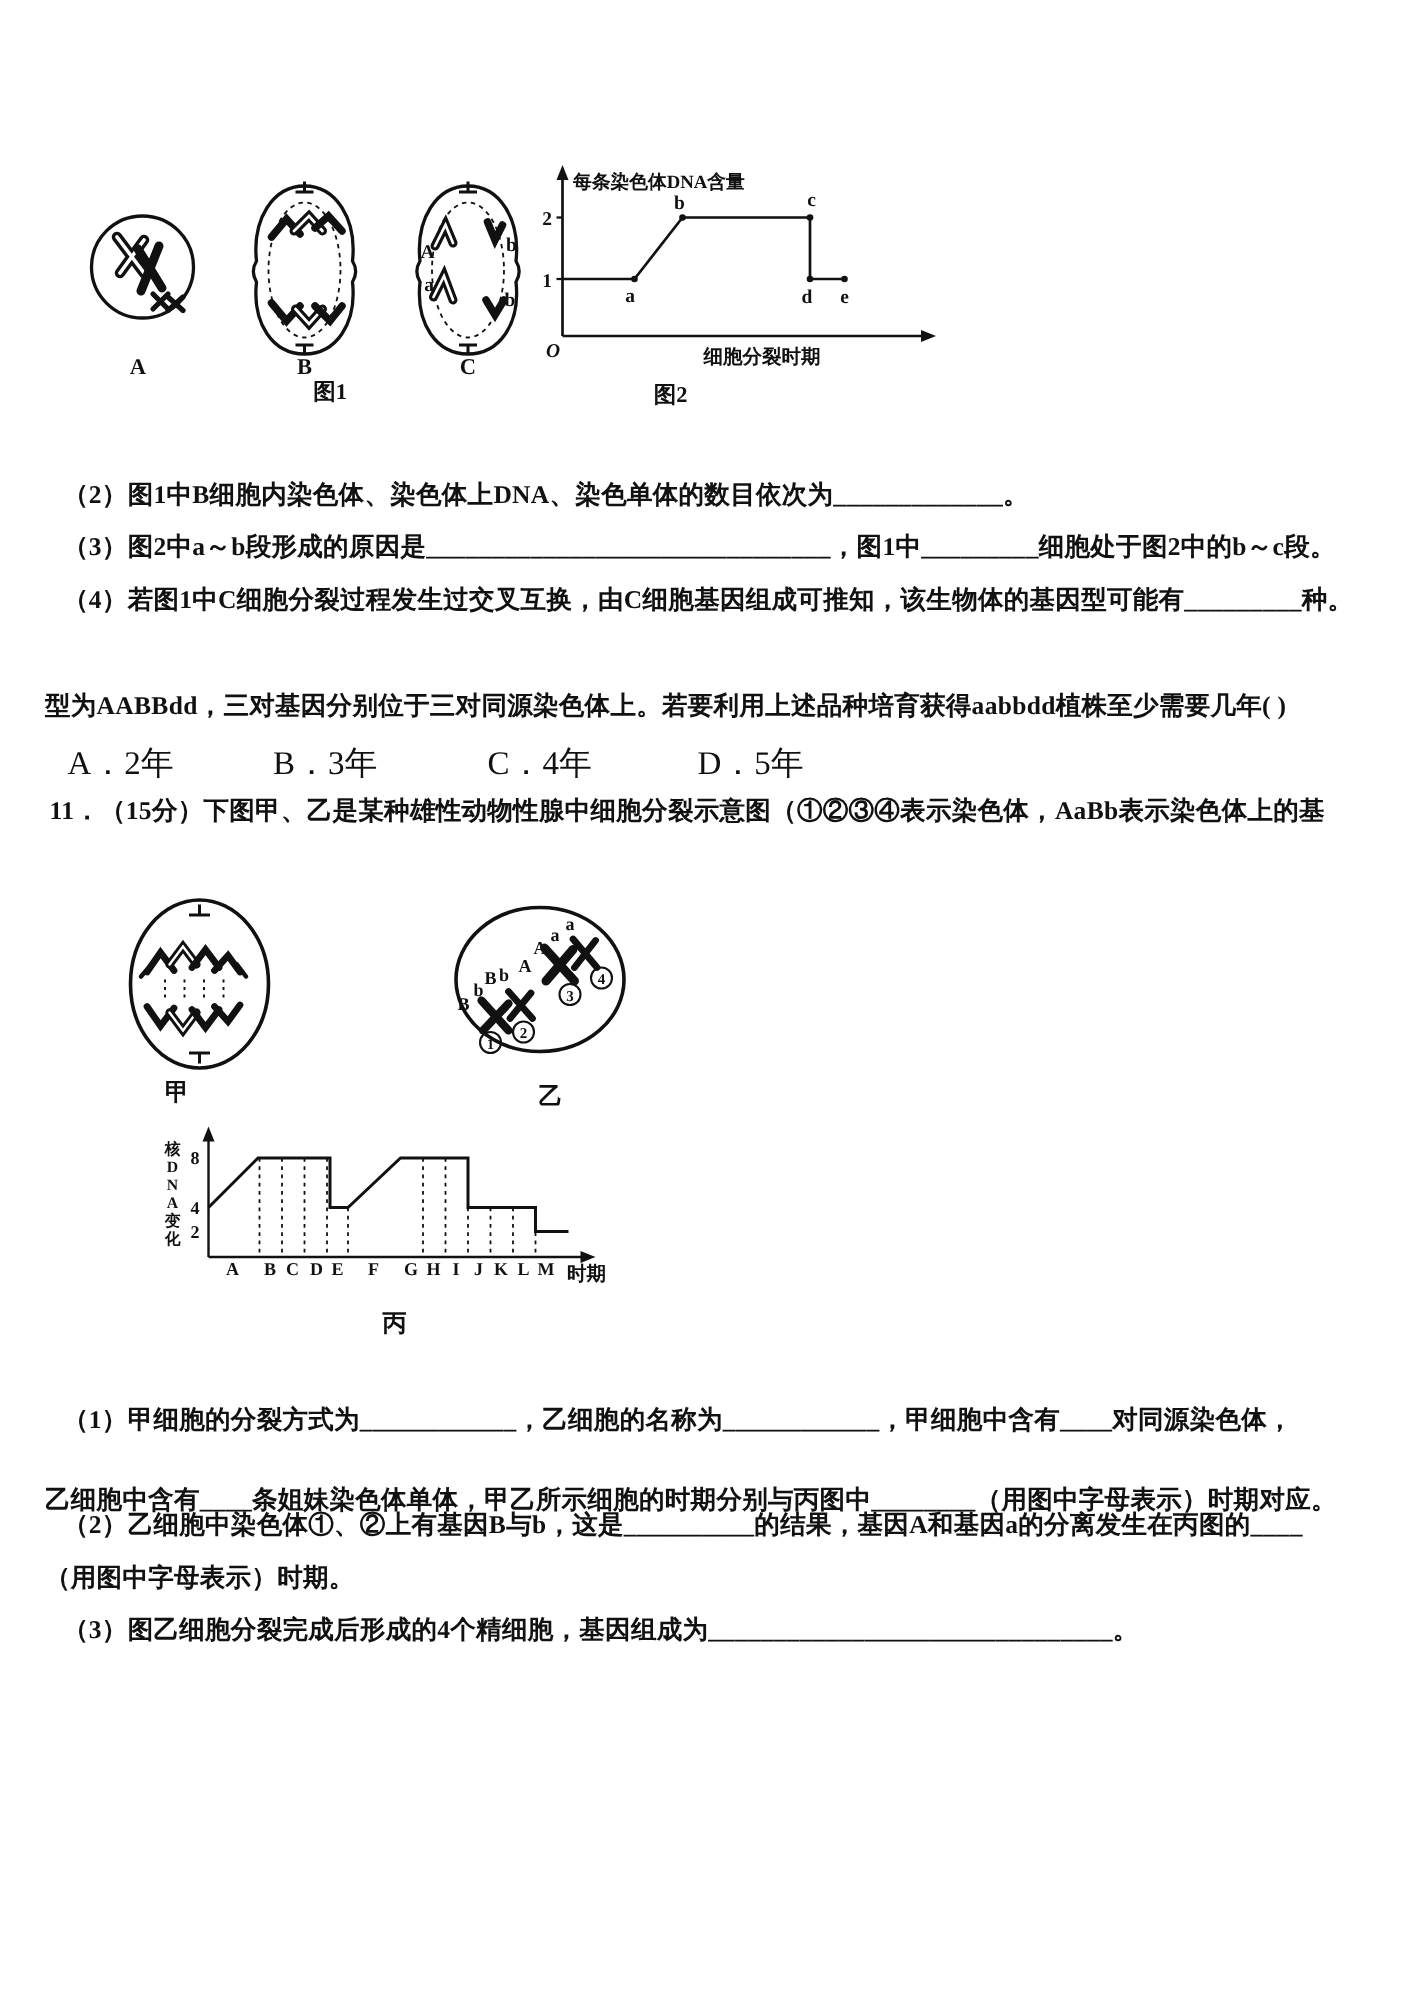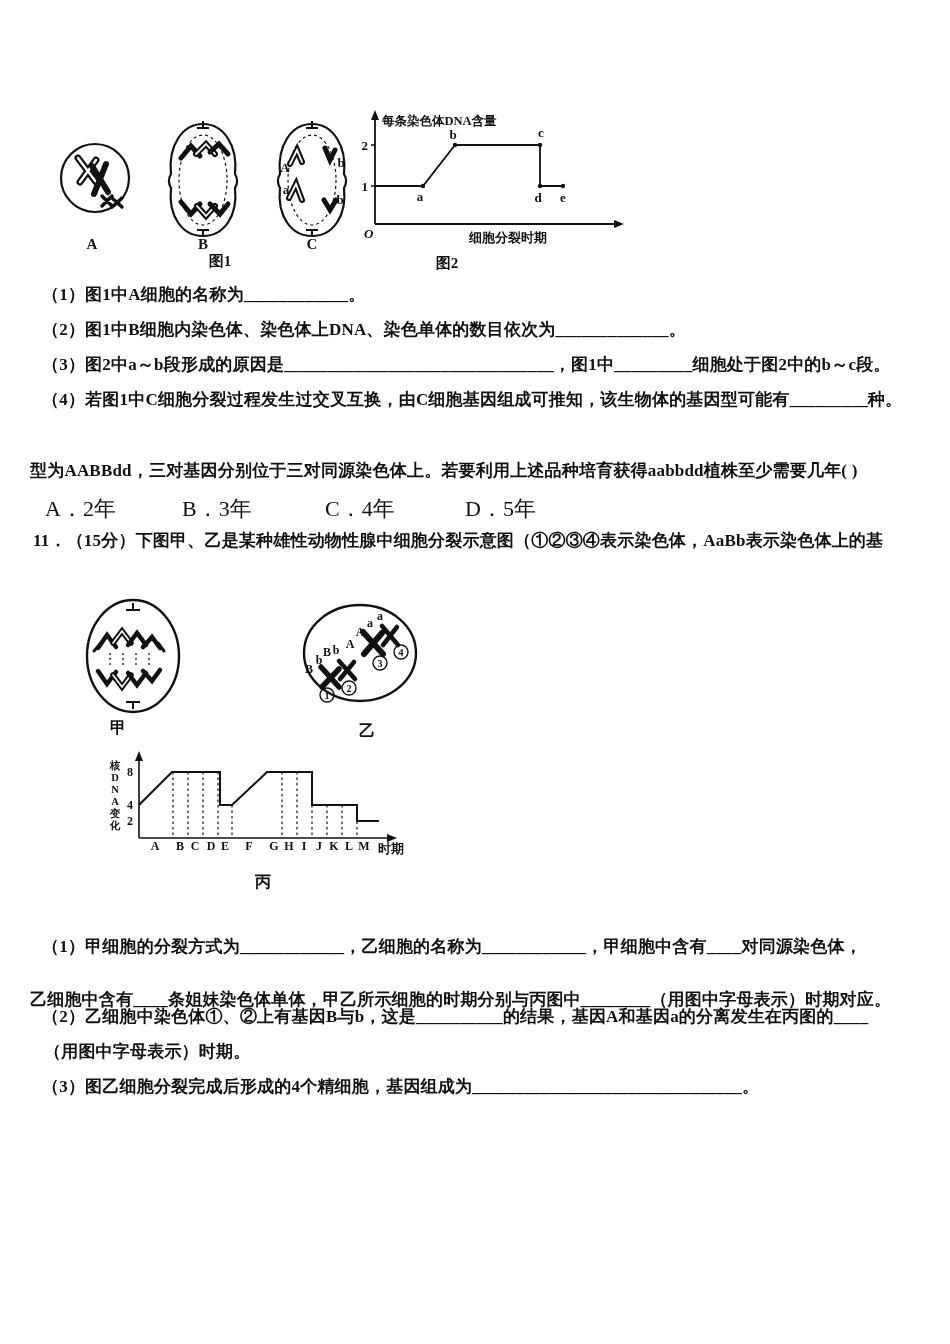--- a/index.html
+++ b/index.html
@@ -102,21 +102,20 @@
     <text x="62" y="96" font-size="13" text-anchor="middle">a</text>
     <text x="95" y="34" font-size="13" text-anchor="middle">b</text>
     <text x="183" y="32" font-size="13" text-anchor="middle">c</text>
     <text x="180" y="97" font-size="13" text-anchor="middle">d</text>
     <text x="205" y="97" font-size="13" text-anchor="middle">e</text>
     <text x="6" y="133" font-size="13" font-style="italic">O</text>
     <text x="150" y="137" font-size="13" text-anchor="middle">细胞分裂时期</text>
     <text x="89" y="163" font-size="15" text-anchor="middle">图2</text>
   </svg>
 
-  <div class="tline" style="left:42px; top:283px;">（1）图1中A细胞的名称为____________。</div>
   <div class="tline" style="left:42px; top:318px;">（2）图1中B细胞内染色体、染色体上DNA、染色单体的数目依次为_____________。</div>
   <div class="tline" style="left:42px; top:353px;">（3）图2中a～b段形成的原因是_______________________________，图1中_________细胞处于图2中的b～c段。</div>
   <div class="tline" style="left:42px; top:388px;">（4）若图1中C细胞分裂过程发生过交叉互换，由C细胞基因组成可推知，该生物体的基因型可能有_________种。</div>
 
   <div class="tline" style="left:30px; top:459px;">型为AABBdd，三对基因分别位于三对同源染色体上。若要利用上述品种培育获得aabbdd植株至少需要几年( )</div>
   <span class="opt" style="left:45px; top:494px;">A．2年</span>
   <span class="opt" style="left:182px; top:494px;">B．3年</span>
   <span class="opt" style="left:325px; top:494px;">C．4年</span>
   <span class="opt" style="left:465px; top:494px;">D．5年</span>
 
@@ -236,16 +235,16 @@
       <text x="254" y="105" font-size="12" text-anchor="middle">L</text>
       <text x="269" y="105" font-size="12" text-anchor="middle">M</text>
     </g>
     <text x="283" y="108" font-size="13">时期</text>
     <text x="168" y="142" font-size="16" text-anchor="middle">丙</text>
   </svg>
 
   <div class="tline" style="left:42px; top:935px;">（1）甲细胞的分裂方式为____________，乙细胞的名称为____________，甲细胞中含有____对同源染色体，</div>
   <div class="tline" style="left:30px; top:970px;margin-top:18px;">乙细胞中含有____条姐妹染色体单体，甲乙所示细胞的时期分别与丙图中________（用图中字母表示）时期对应。</div>
   <div class="tline" style="left:42px; top:1005px;">（2）乙细胞中染色体①、②上有基因B与b，这是__________的结果，基因A和基因a的分离发生在丙图的____</div>
-  <div class="tline" style="left:30px; top:1040px;margin-left:14px;">（用图中字母表示）时期。</div>
+  <div class="tline" style="left:30px; top:1040px;">（用图中字母表示）时期。</div>
   <div class="tline" style="left:42px; top:1075px;">（3）图乙细胞分裂完成后形成的4个精细胞，基因组成为_______________________________。</div>
 
 </div>
 
 </body></html>

